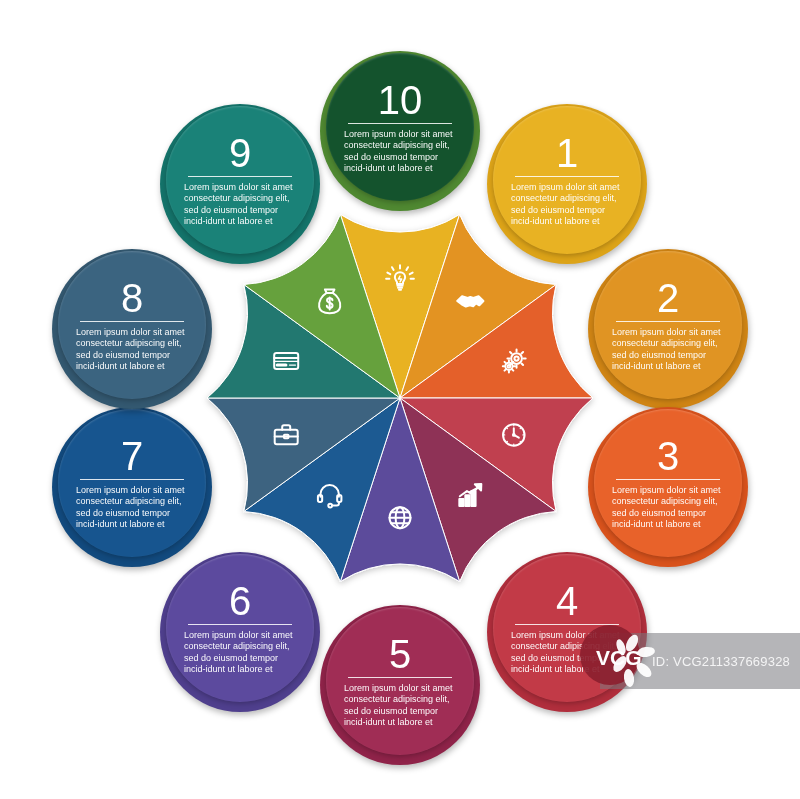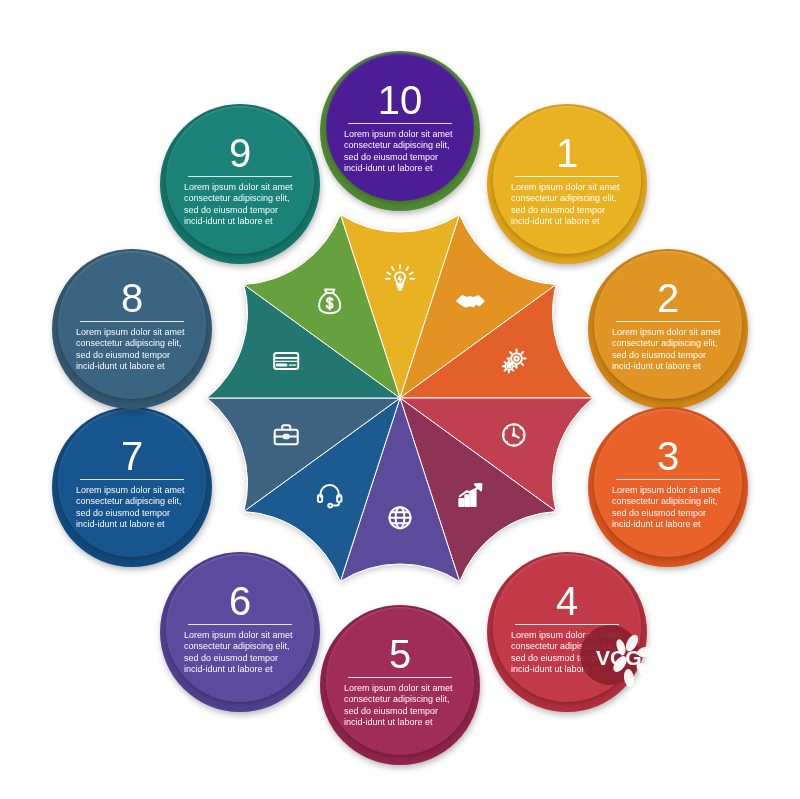--- a/index.html
+++ b/index.html
@@ -290,28 +290,31 @@
       <div class="node" style="left: 160px; top: 104px;">
         <div class="disc-back" style="background: rgb(20, 115, 106); box-shadow: rgba(0, 0, 0, 0.28) 1px 3px 6px;"></div>
         <div class="disc-front" style="background: rgb(26, 130, 120); box-shadow: rgba(255, 255, 255, 0.18) 0px 1px 2px inset, rgba(0, 0, 0, 0.22) 0px 2px 5px;">
           <div class="num">9</div>
           <div class="rule"></div>
           <div class="body-text">Lorem ipsum dolor sit amet consectetur adipiscing elit, sed do eiusmod tempor incid-idunt ut labore et</div>
         </div>
       </div>
       <div class="node" style="left: 320px; top: 51px;">
         <div class="disc-back" style="background: rgb(79, 136, 49); box-shadow: rgba(0, 0, 0, 0.28) 1px 3px 6px;"></div>
-        <div class="disc-front" style="background: #4c1d95; box-shadow: rgba(255, 255, 255, 0.18) 0px 1px 2px inset, rgba(0, 0, 0, 0.22) 0px 2px 5px;">
+        <div class="disc-front" style="background: #14532d; box-shadow: rgba(255, 255, 255, 0.18) 0px 1px 2px inset, rgba(0, 0, 0, 0.22) 0px 2px 5px;">
           <div class="num">10</div>
           <div class="rule"></div>
           <div class="body-text">Lorem ipsum dolor sit amet consectetur adipiscing elit, sed do eiusmod tempor incid-idunt ut labore et</div>
         </div>
       </div>
     </div>
 
+  <div id="watermark">
+    <span class="wm-id">ID: VCG211337669328</span>
+  </div>
 
   <svg id="vcg-logo" viewBox="0 0 86 74">
     <path d="M0 0 H40 A37 37 0 0 1 3 37 Z" fill="#8c1f2f" opacity="0"></path>
     <circle cx="30" cy="30" r="30" fill="#8c1f2f" opacity="0.92"></circle>
     <text x="16" y="40" font-family="Liberation Sans, sans-serif" font-size="21" font-weight="bold" fill="#ffffff">VCG</text>
     <g fill="#ffffff" opacity="0.95">
       <ellipse cx="52" cy="18" rx="5" ry="9" transform="rotate(28 52 18)"></ellipse>
       <ellipse cx="66" cy="27" rx="5" ry="9" transform="rotate(82 66 27)"></ellipse>
       <ellipse cx="64" cy="45" rx="5" ry="9" transform="rotate(132 64 45)"></ellipse>
       <ellipse cx="49" cy="53" rx="5" ry="9" transform="rotate(172 49 53)"></ellipse>

